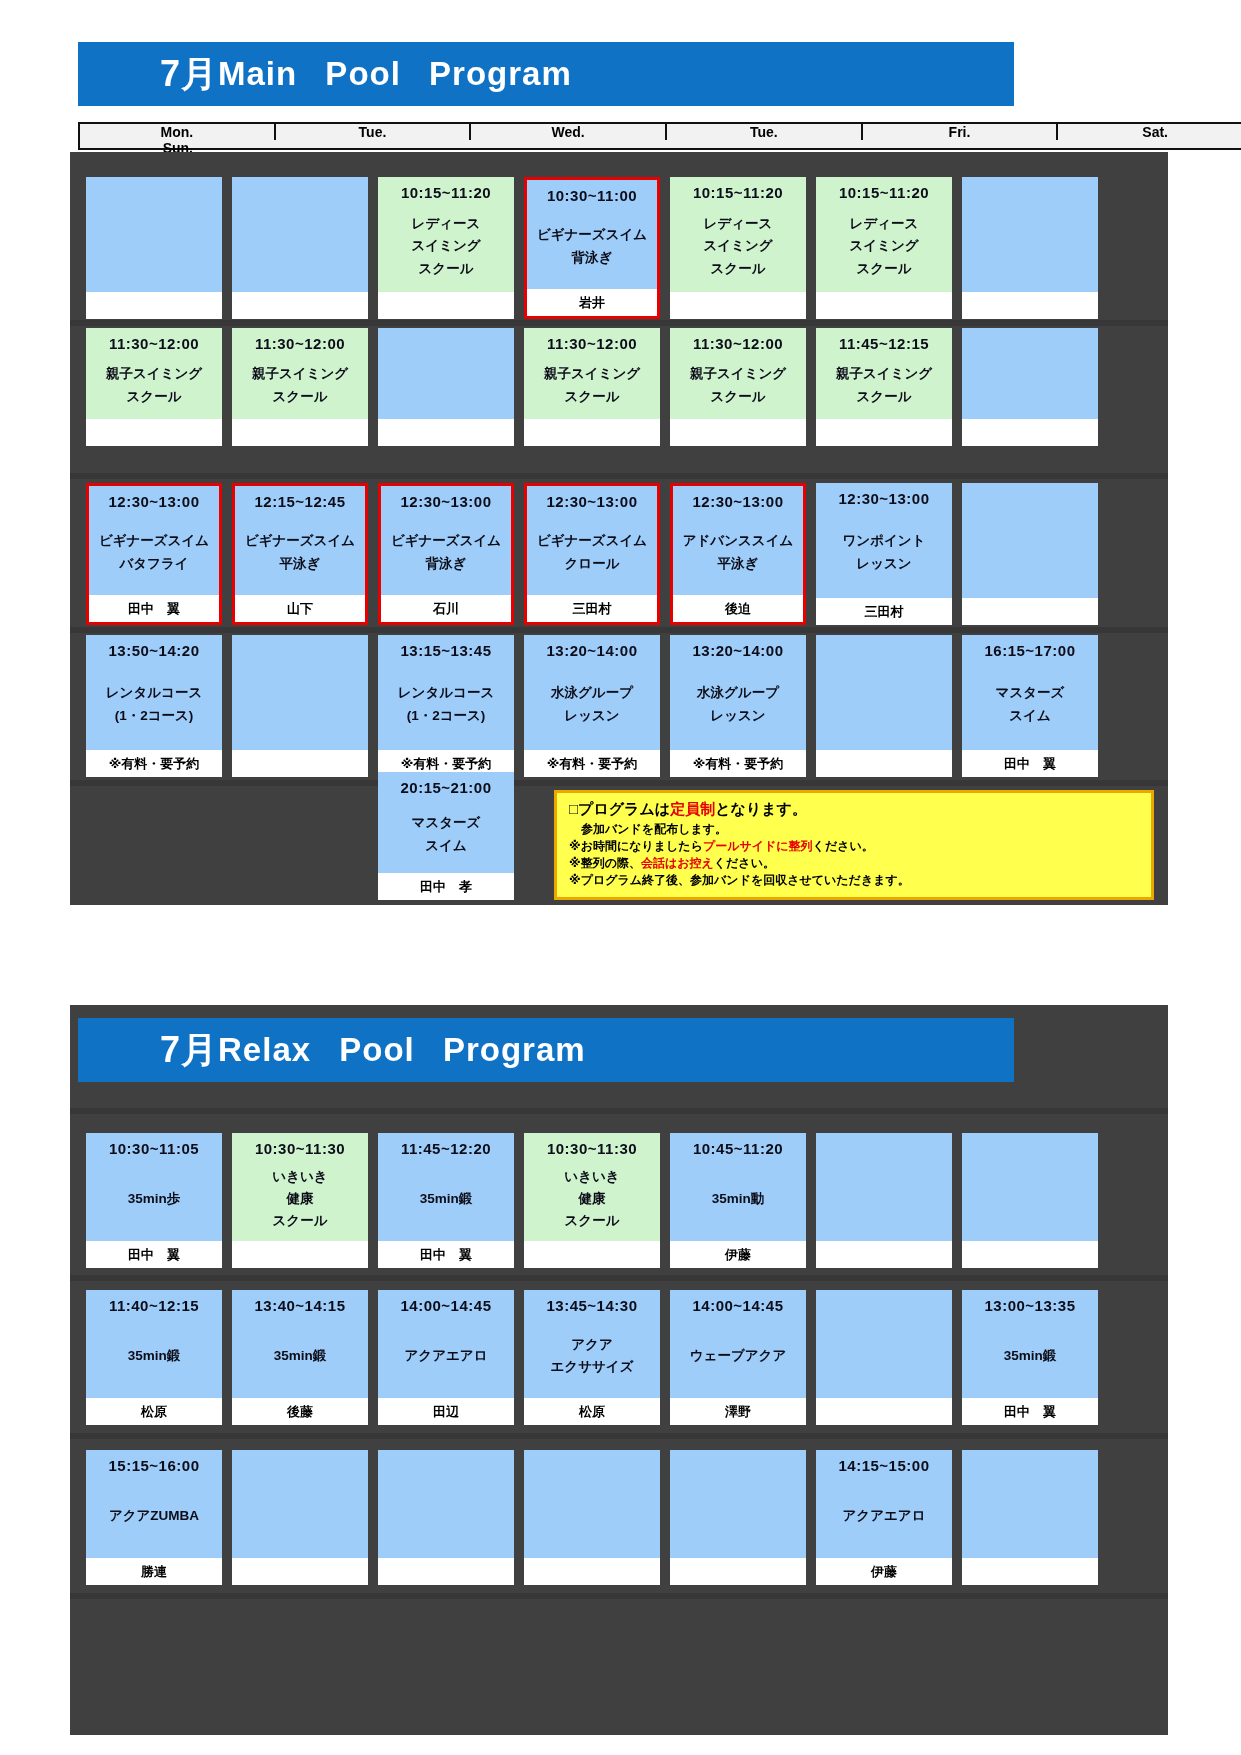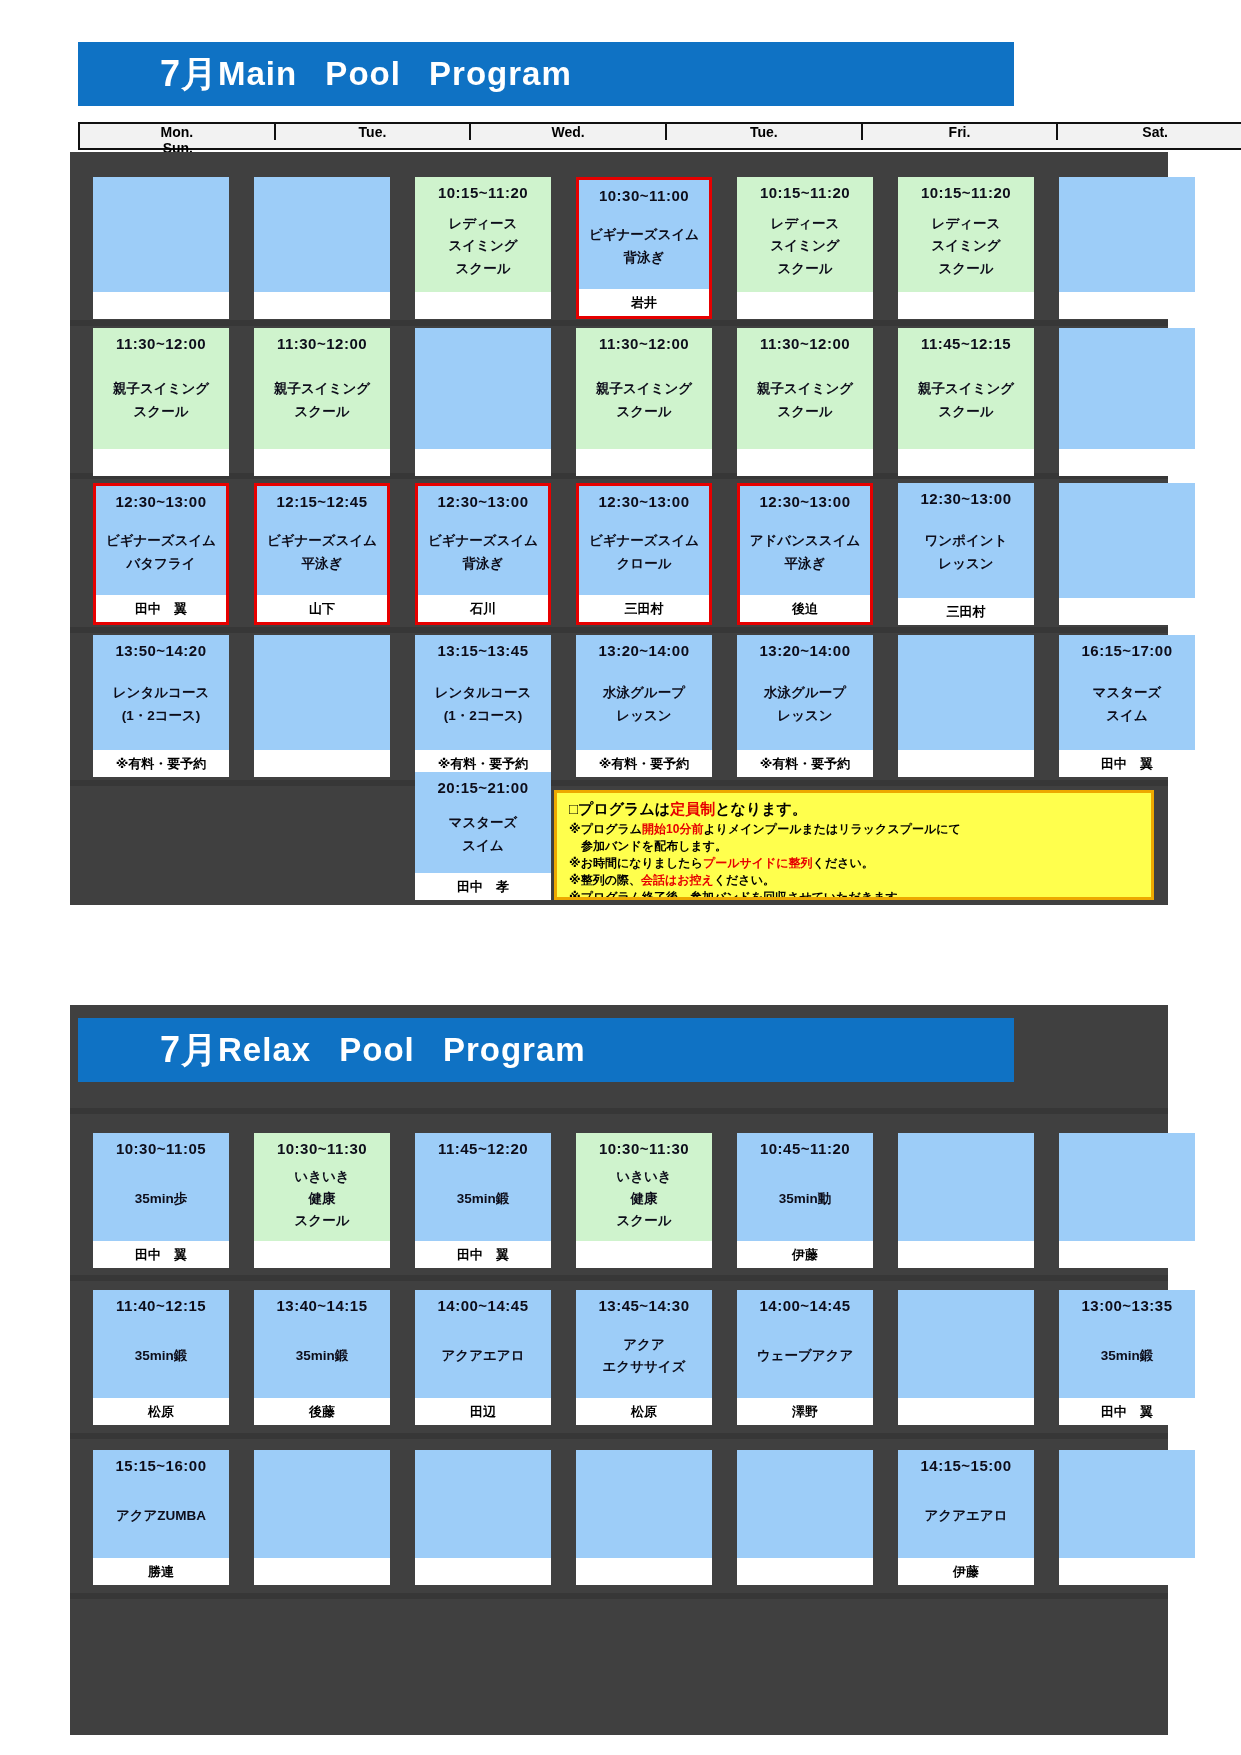--- a/index.html
+++ b/index.html
@@ -20,22 +20,22 @@
             font-size:14px;font-weight:bold;color:#000;}
   .day-cell:last-child{border-right:none;}
 
   
   .dark{position:absolute;left:70px;width:1098px;background:#404040;}
   #main-table{top:152px;height:753px;}
   #relax-table{top:1005px;height:730px;}
   .sep{position:absolute;left:0;width:100%;height:6px;background:#373737;}
 
   
-  .prow{position:absolute;left:23px;display:grid;grid-template-columns:repeat(7,136px);
-        column-gap:25px;}
+  .prow{position:absolute;left:16px;display:grid;grid-template-columns:repeat(7,136px);
+        column-gap:10px;}
   .cell{box-sizing:border-box;display:flex;flex-direction:column;background:#9dcdf8;overflow:hidden;}
   .cell.green{background:#cff3cd;}
   .cell.hl{border:3px solid #e60000;}
   .c-time{font-weight:bold;font-size:15px;text-align:center;padding-top:7px;color:#0d0d1a;letter-spacing:.5px;}
   .c-name{flex:1;display:flex;flex-direction:column;justify-content:center;align-items:center;
           font-weight:bold;font-size:13.5px;line-height:1.65;color:#0d0d1a;text-align:center;}
   .c-strip{height:27px;background:#ffffff;margin-top:auto;display:flex;align-items:center;
            justify-content:center;font-weight:bold;font-size:13px;color:#000;}
 
   
@@ -110,21 +110,21 @@
             <span>レディース</span>
             <span>スイミング</span>
             <span>スクール</span>
           </div>
           <div class="c-strip"></div>
         </div>
         <div class="cell ">
           <div class="c-strip"></div>
         </div>
       </div>
-    <div class="prow" id="main-row-1" style="top:176px;height:148px;border-radius:11px;">
+    <div class="prow" id="main-row-1" style="top:176px;height:118px;border-radius:11px;">
         <div class="cell green">
           <div class="c-time">11:30~12:00</div>
           <div class="c-name">
             <span>親子スイミング</span>
             <span>スクール</span>
           </div>
           <div class="c-strip"></div>
         </div>
         <div class="cell green">
           <div class="c-time">11:30~12:00</div>
@@ -281,21 +281,20 @@
         <div></div>
         <div></div>
         <div></div>
       </div>
 
     <div id="notice">
       <div class="notice-heading" id="notice-heading">
           <div class="notice-heading"><span>□プログラムは</span><span class="red">定員制</span><span>となります。</span></div>
         </div>
       <div id="notice-lines">
-          <div class="notice-line"><span>※プログラム</span><span class="red">開始10分前</span><span>よりメインプールまたはリラックスプールにて</span></div>
           <div class="notice-line"><span>　参加バンドを配布します。</span></div>
           <div class="notice-line"><span>※お時間になりましたら</span><span class="red">プールサイドに整列</span><span>ください。</span></div>
           <div class="notice-line"><span>※整列の際、</span><span class="red">会話はお控え</span><span>ください。</span></div>
           <div class="notice-line"><span>※プログラム終了後、参加バンドを回収させていただきます。</span></div>
         </div>
     </div>
   </div>
 
   <div class="bar" style="top:1018px;">
     <span class="bar-month">7月</span>

